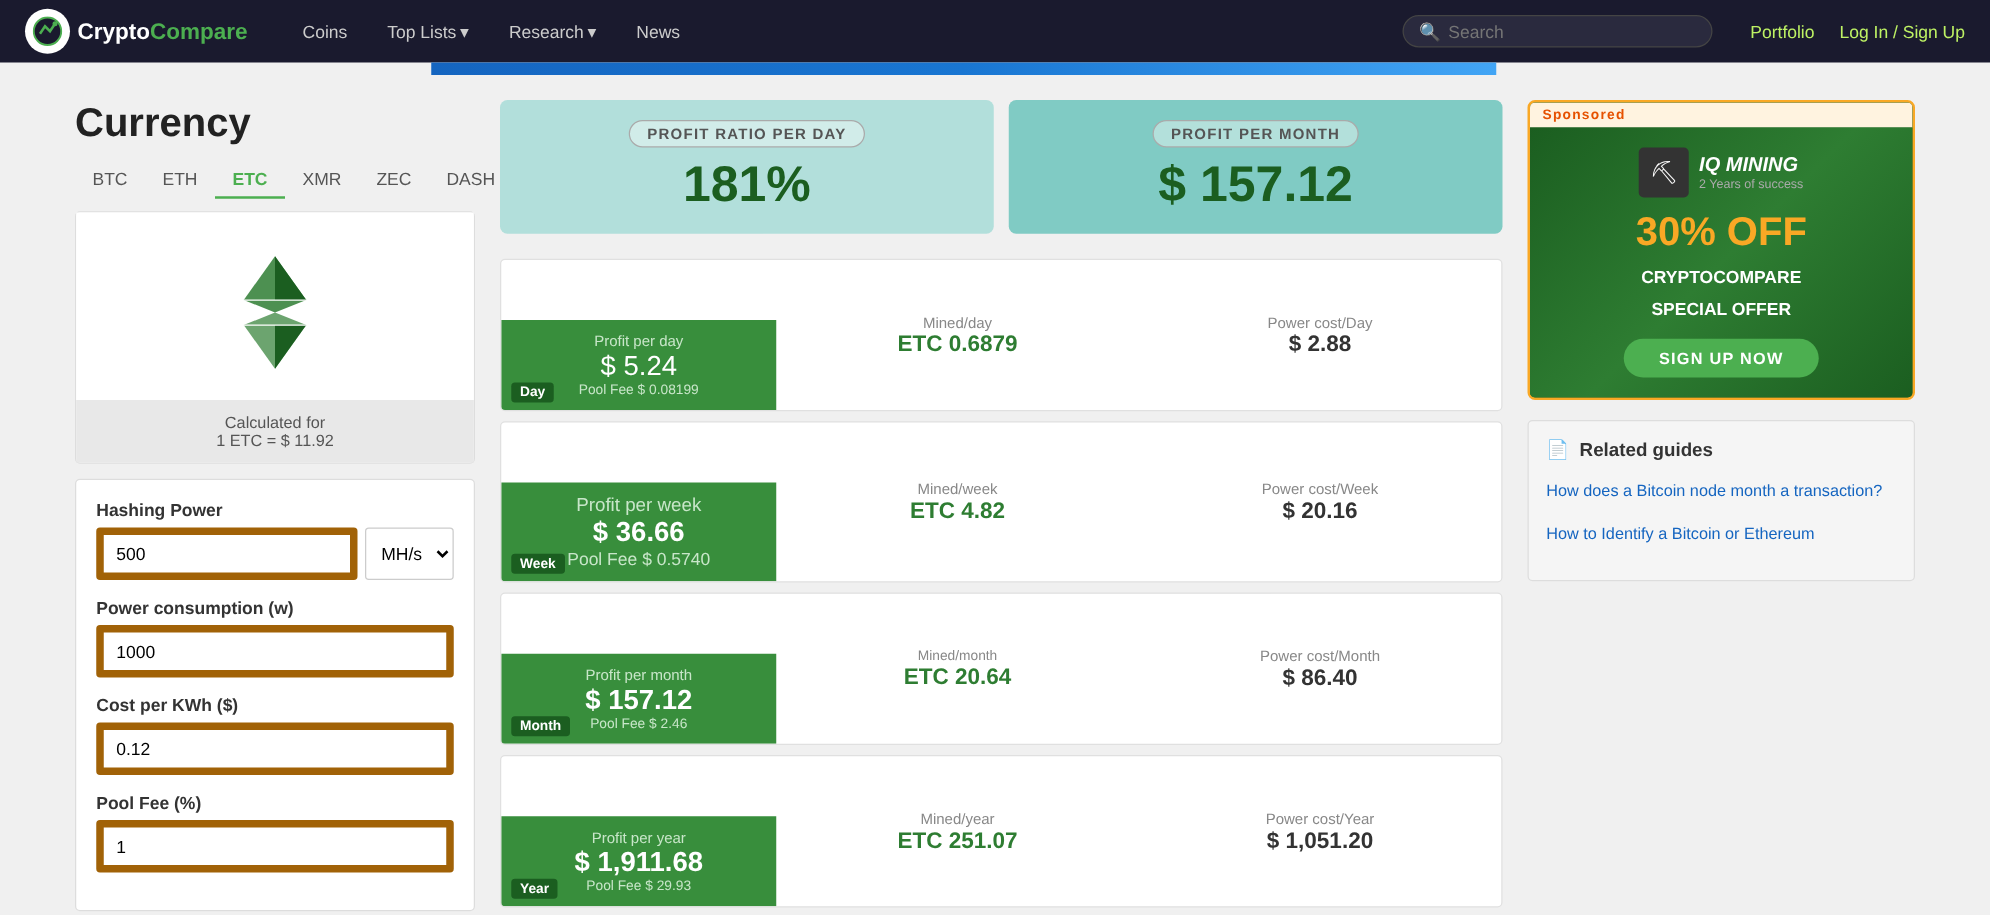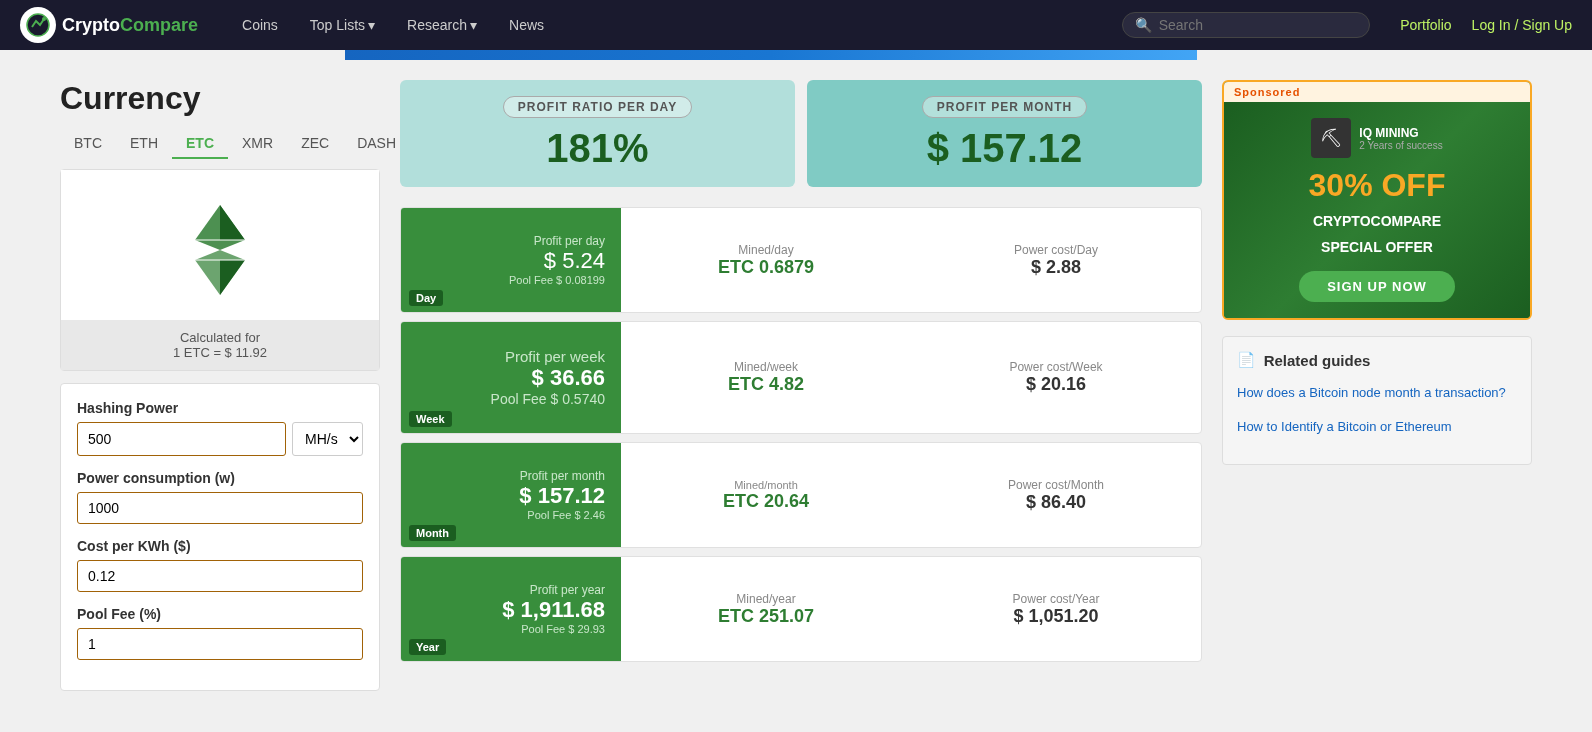--- a/index.html
+++ b/index.html
@@ -82,21 +82,21 @@
       background: #e8e8e8; padding: 10px 16px; text-align: center; font-size: 13px; color: #555;
     }
 
     .calc-form {
       background: #fff; border: 1px solid #ddd; border-radius: 4px;
       padding: 16px; margin-top: 12px;
     }
     .form-group { margin-bottom: 14px; }
     .form-label { font-size: 14px; font-weight: bold; color: #333; margin-bottom: 6px; display: block; }
     .form-input {
-      border: 1px solid #a16207; border-radius: 3px; padding: 7px 10px;
+      border: 6px solid #a16207; border-radius: 3px; padding: 7px 10px;
       font-size: 14px; width: 100%; outline: none;
     }
     .form-select {
       border: 1px solid #ccc; border-radius: 3px; padding: 7px 8px;
       font-size: 14px; background: #fff; cursor: pointer; outline: none;
     }
     .hashing-unit { display: flex; gap: 6px; }
     .hashing-input { flex: 1; }
 
     
@@ -115,22 +115,22 @@
       padding: 3px 14px; margin-bottom: 8px; background: rgba(255,255,255,0.4);
     }
     .profit-card-value { font-size: 40px; font-weight: bold; color: #1b5e20; }
 
     
     .period-row {
       display: flex; background: #fff; border: 1px solid #e0e0e0;
       border-radius: 4px; margin-bottom: 8px; overflow: hidden;
     }
     .period-left {
-      background: #388e3c; color: #fff; padding: 26px 16px; min-width: 200px;
-      display: flex; flex-direction: column; align-items: flex-end;
+      background: #388e3c; color: #fff; padding: 10px 16px; min-width: 200px;
+      display: flex; flex-direction: column; align-items: center; margin-top: 48px;
     }
     .period-center {
       flex: 1; display: flex; flex-direction: column; align-items: center;
       justify-content: center; padding: 10px 20px;
     }
     .period-right {
       flex: 1; display: flex; flex-direction: column; align-items: center;
       justify-content: center; padding: 10px 20px;
     }
 
@@ -362,21 +362,21 @@
 
   <div class="right-panel">
     <div class="ad-box">
       <div class="ad-header">Sponsored</div>
       <div class="ad-body">
         <div class="ad-logo-row">
           <div class="ad-logo-box">
             <span style="font-size:18px;">⛏</span>
           </div>
           <div style="text-align:left;">
-            <div style="font-size:12px;font-weight:bold;color:#fff;">IQ MINING</div>
+            <div style="font-size:16px;font-weight:bold;color:#fff;font-style:italic;">IQ MINING</div>
             <div style="font-size:10px;color:#aaa;">2 Years of success</div>
           </div>
         </div>
         <div class="ad-big-text">30% OFF</div>
         <div class="ad-sub">CRYPTOCOMPARE</div>
         <div class="ad-offer">SPECIAL OFFER</div>
         <button class="ad-btn">SIGN UP NOW</button>
       </div>
     </div>
 

